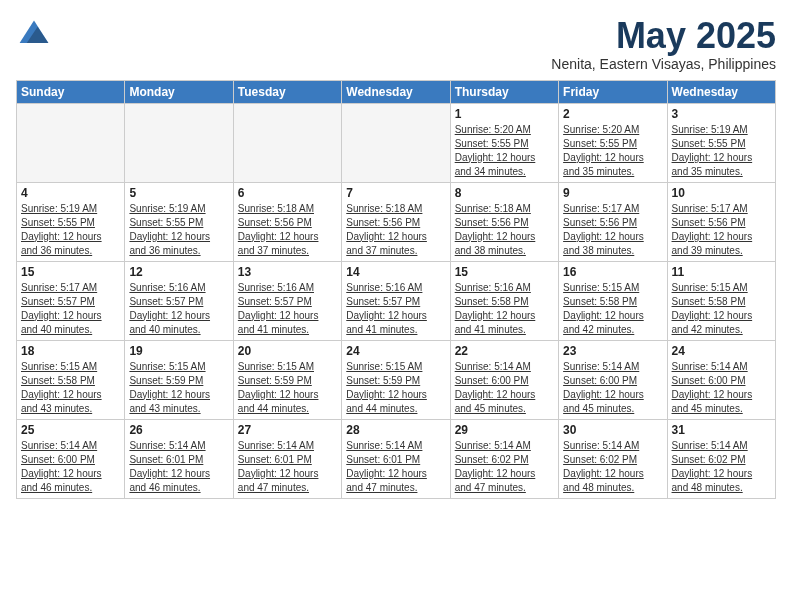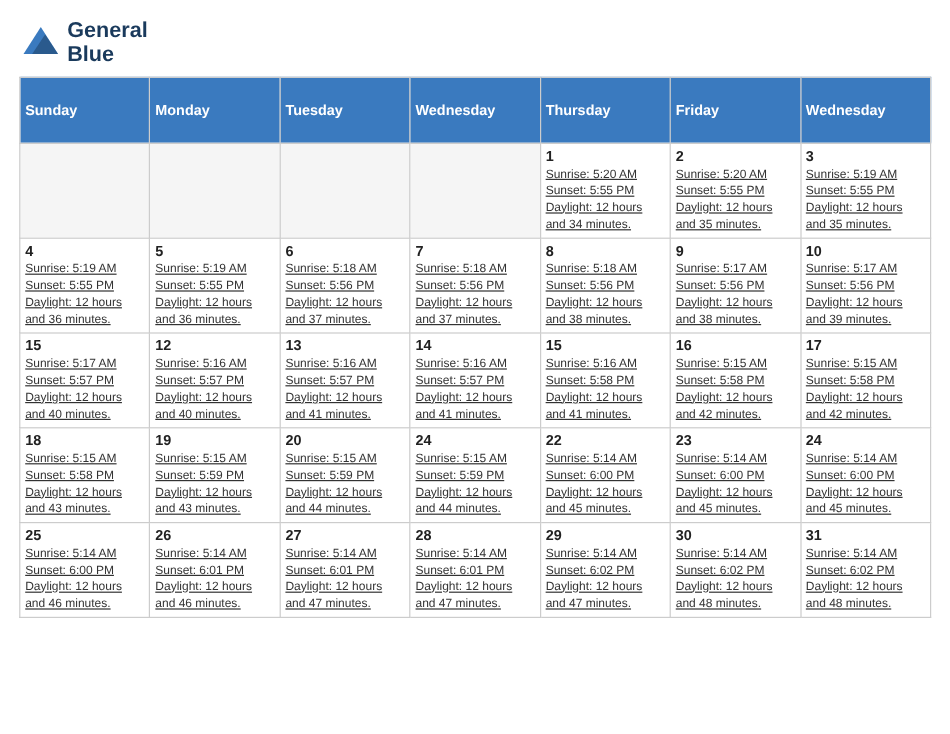--- a/index.html
+++ b/index.html
@@ -48,21 +48,21 @@
       color: #333;
     }
     .calendar {
       width: 100%;
       border-collapse: collapse;
       font-size: 10.5px;
     }
     .calendar th {
       background: #3a7abf;
       color: #fff;
-      padding: 20px 4px;
+      padding: 4px 4px;
       text-align: left;
       font-size: 12px;
       border: 1px solid #ccc;
     }
     .calendar td {
       border: 1px solid #ccc;
       vertical-align: top;
       padding: 3px 4px;
       width: calc(100%/7);
       min-height: 80px;
@@ -93,24 +93,24 @@
   </style>
 </head>
 <body>
 
 <div class="header">
   <div class="logo">
     <svg class="logo-icon" viewBox="0 0 40 40">
       <polygon points="20,5 36,30 4,30" fill="#3a7abf"></polygon>
       <polygon points="24,12 36,30 12,30" fill="#1a3a5c" opacity="0.5"></polygon>
     </svg>
-    <div class="logo-text">
-      <span>General</span>
-      <span>Blue</span>
-    </div>
+  </div>
+  <div class="title-block">
+    <div class="month-title">May 2025</div>
+    <div class="location-title">Nenita, Eastern Visayas, Philippines</div>
   </div>
 </div>
 
 <table class="calendar">
   <thead>
     <tr>
     <th>Sunday</th>
         <th>Monday</th>
         <th>Tuesday</th>
         <th>Wednesday</th>
@@ -235,21 +235,21 @@
 and 41 minutes.</div>
         </td>
         <td>
           <span class="day-number">16</span>
           <div class="day-info" style="white-space: pre-line;">Sunrise: 5:15 AM
 Sunset: 5:58 PM
 Daylight: 12 hours
 and 42 minutes.</div>
         </td>
         <td>
-          <span class="day-number">17</span>
+          <span class="day-number">11</span>
           <div class="day-info" style="white-space: pre-line;">Sunrise: 5:15 AM
 Sunset: 5:58 PM
 Daylight: 12 hours
 and 42 minutes.</div>
         </td>
       </tr>
       <tr class="row-alt">
         <td>
           <span class="day-number">18</span>
           <div class="day-info" style="white-space: pre-line;">Sunrise: 5:15 AM

